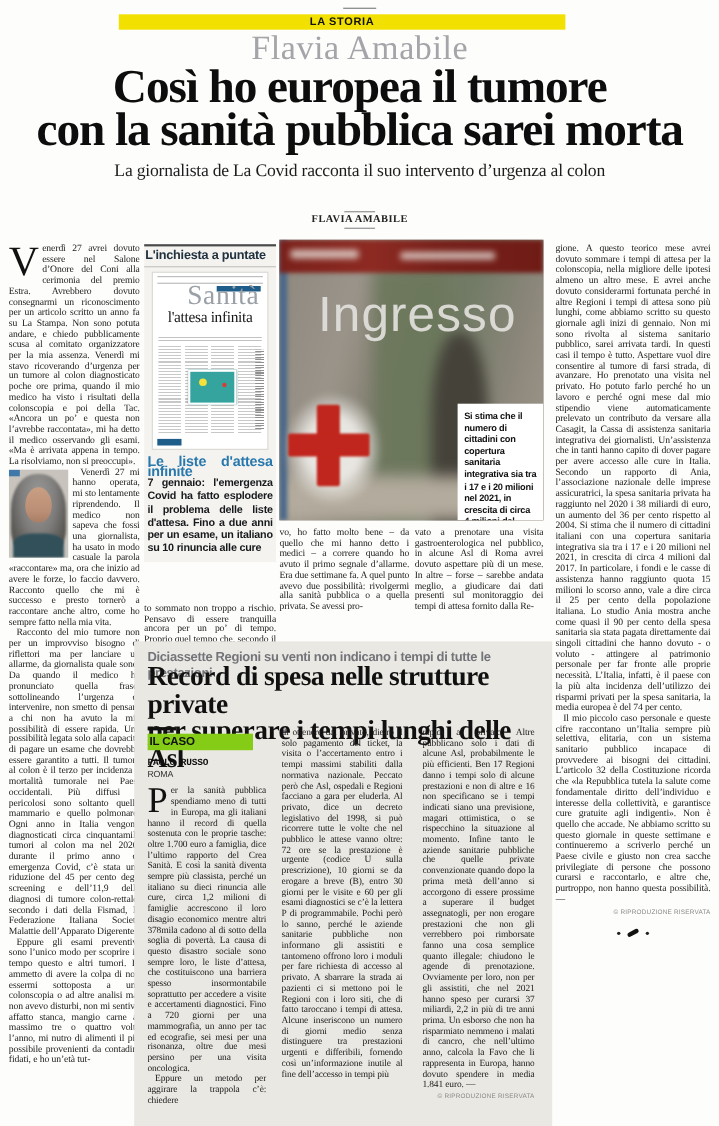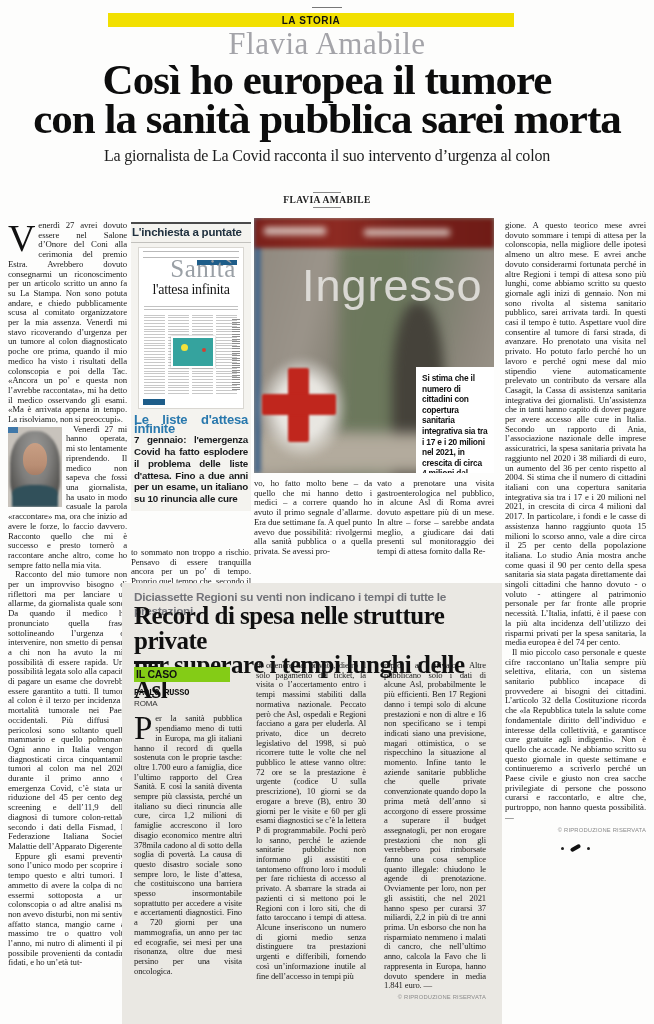--- a/index.html
+++ b/index.html
@@ -84,21 +84,21 @@
     background:linear-gradient(105deg,#8b857b 0%,#9b948a 28%,#837f72 42%,#6f7a64 58%,#8d877c 78%,#a49d92 100%);}
   .ph-curtain{position:absolute;left:86px;top:26px;width:70px;height:190px;background:#6c785c;
               filter:blur(7px);opacity:.95;}
   .ph-figure{position:absolute;left:138px;top:84px;width:52px;height:180px;background:#45423a;
              border-radius:45% 45% 0 0;filter:blur(6px);}
   .ph-floor{position:absolute;left:0;bottom:0;width:100%;height:40px;background:#b3ab9d;filter:blur(7px);}
   .ph-leftstrip{position:absolute;left:0;top:0;width:7px;height:100%;background:#49688a;filter:blur(2px);}
   .ph-red-top{position:absolute;left:0;top:0;width:100%;height:30px;filter:blur(2px);
     background:linear-gradient(90deg,#7a201a 0%,#8d2a22 35%,#78211b 60%,#6f1b16 100%);}
   .ph-sign-blob{position:absolute;background:#e9e4dd;opacity:.8;filter:blur(3px);border-radius:2px;}
-  .ph-ingresso{position:absolute;left:48px;top:42px;font-family:"Liberation Sans","DejaVu Sans",sans-serif;
+  .ph-ingresso{position:absolute;left:35px;top:42px;font-family:"Liberation Sans","DejaVu Sans",sans-serif;
                font-size:45px;color:#e2e0dc;opacity:.93;letter-spacing:1px;filter:blur(.7px);}
   .ph-cross-bg{position:absolute;left:4px;top:138px;width:90px;height:104px;filter:blur(3px);
                background:radial-gradient(closest-side,#e8e6e1 55%,rgba(232,230,225,0) 100%);}
   .ph-cross-v{position:absolute;left:34px;top:150px;width:21px;height:74px;background:#c0261d;
               border-radius:2px;filter:blur(1px);}
   .ph-cross-h{position:absolute;left:8px;top:176px;width:74px;height:21px;background:#c0261d;
               border-radius:2px;filter:blur(1px);}
   .ph-caption{position:absolute;right:0;bottom:0;width:78px;height:106px;background:#fff;
               padding:6px 6px;box-sizing:border-box;font-family:"Liberation Sans","DejaVu Sans",sans-serif;
               font-weight:bold;font-size:8.4px;line-height:10.6px;color:#101010;letter-spacing:-.2px;}
@@ -239,20 +239,21 @@
         <div>per superare i tempi lunghi delle Asl</div>
       </h3>
       <div class="cb-col cb-colA">
         <div class="ilcaso-bar dec"></div>
         <div class="ilcaso-label">
           <span>IL CASO</span>
         </div>
         <div class="cb-author">PAOLO RUSSO</div>
         <div class="cb-loc">ROMA</div>
         <p class="first"><span class="dropcapP">P</span><span>er la sanità pubblica spendiamo meno di tutti in Europa, ma gli italiani hanno il record di quella sostenuta con le proprie tasche: oltre 1.700 euro a famiglia, dice l’ultimo rapporto del Crea Sanità. E così la sanità diventa sempre più classista, perché un italiano su dieci rinuncia alle cure, circa 1,2 milioni di famiglie accrescono il loro disagio economico mentre altri 378mila cadono al di sotto della soglia di povertà. La causa di questo disastro sociale sono sempre loro, le liste d’attesa, che costituiscono una barriera spesso insormontabile soprattutto per accedere a visite e accertamenti diagnostici. Fino a 720 giorni per una mammografia, un anno per tac ed ecografie, sei mesi per una risonanza, oltre due mesi persino per una visita oncologica.</span></p>
+        <p>Eppure un metodo per aggirare la trappola c’è: chiedere</p>
       </div>
       <div class="cb-col cb-colB">
         <p class="first">di ottenere dal privato, dietro il solo pagamento del ticket, la visita o l’accertamento entro i tempi massimi stabiliti dalla normativa nazionale. Peccato però che Asl, ospedali e Regioni facciano a gara per eluderla. Al privato, dice un decreto legislativo del 1998, si può ricorrere tutte le volte che nel pubblico le attese vanno oltre: 72 ore se la prestazione è urgente (codice U sulla prescrizione), 10 giorni se da erogare a breve (B), entro 30 giorni per le visite e 60 per gli esami diagnostici se c’è la lettera P di programmabile. Pochi però lo sanno, perché le aziende sanitarie pubbliche non informano gli assistiti e tantomeno offrono loro i moduli per fare richiesta di accesso al privato. A sbarrare la strada ai pazienti ci si mettono poi le Regioni con i loro siti, che di fatto taroccano i tempi di attesa. Alcune inseriscono un numero di giorni medio senza distinguere tra prestazioni urgenti e differibili, fornendo così un’informazione inutile al fine dell’accesso in tempi più</p>
       </div>
       <div class="cb-col cb-colC">
         <p class="first">rapidi al privato. Altre pubblicano solo i dati di alcune Asl, probabilmente le più efficienti. Ben 17 Regioni danno i tempi solo di alcune prestazioni e non di altre e 16 non specificano se i tempi indicati siano una previsione, magari ottimistica, o se rispecchino la situazione al momento. Infine tanto le aziende sanitarie pubbliche che quelle private convenzionate quando dopo la prima metà dell’anno si accorgono di essere prossime a superare il budget assegnatogli, per non erogare prestazioni che non gli verrebbero poi rimborsate fanno una cosa semplice quanto illegale: chiudono le agende di prenotazione. Ovviamente per loro, non per gli assistiti, che nel 2021 hanno speso per curarsi 37 miliardi, 2,2 in più di tre anni prima. Un esborso che non ha risparmiato nemmeno i malati di cancro, che nell’ultimo anno, calcola la Favo che li rappresenta in Europa, hanno dovuto spendere in media 1.841 euro. —</p>
         <div class="cb-copy">© RIPRODUZIONE RISERVATA</div>
       </div>
     </div>
 

